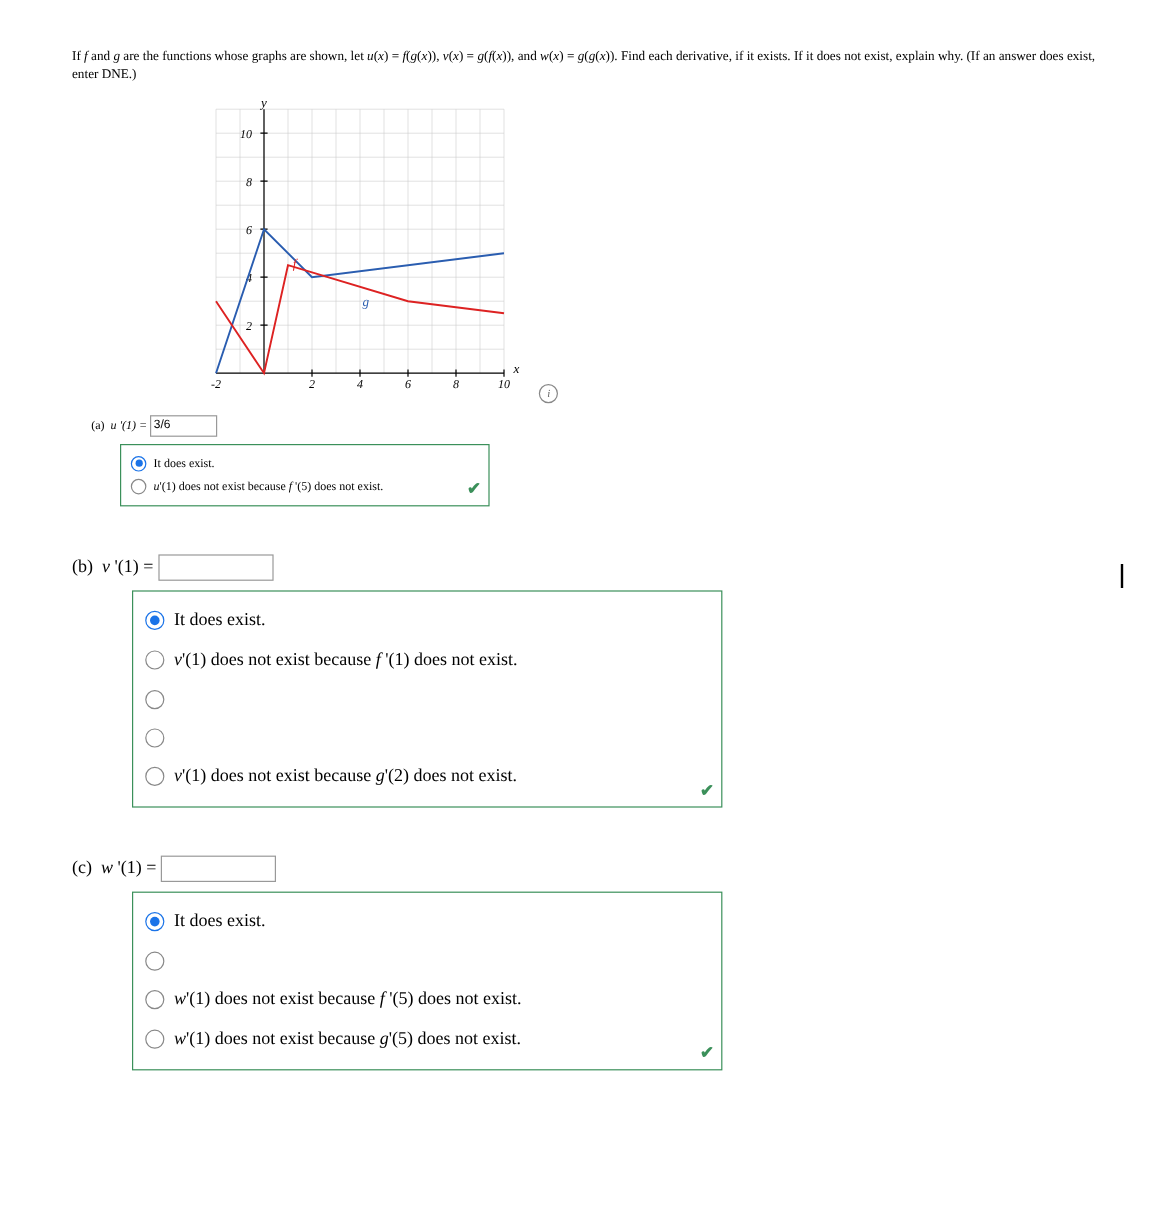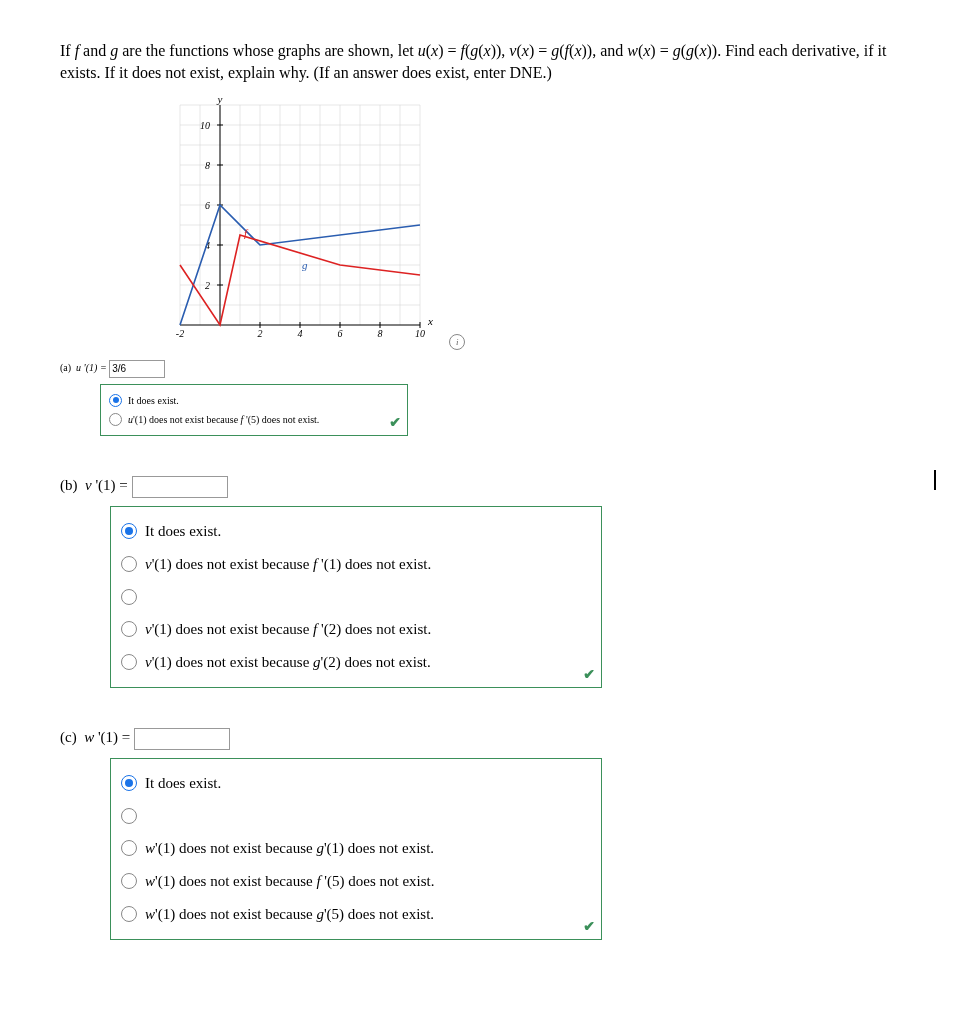--- a/index.html
+++ b/index.html
@@ -1,33 +1,33 @@
 <!DOCTYPE html>
 <html><head>
 <meta charset="utf-8">
 <style>
 body{font-family:Georgia,serif;font-size:13px;color:#000;margin:0;padding:40px 60px;width:976px;box-sizing:border-box}
-.qtext{font-size:16px;line-height:1.4;margin-bottom:10px}
+.qtext{font-size:11px;line-height:1.4;margin-bottom:10px}
 .qtext i{font-style:italic}
 .graph-wrap{margin:10px 0 10px 60px}
 .ans-input{border:1px solid #999;width:50px;height:14px;font-size:10px;padding:1px 2px;vertical-align:middle}
 .ans-input-lg{border:1px solid #999;width:90px;height:18px;font-size:13px;padding:1px 2px;vertical-align:middle}
 .choices-sm{border:1px solid #3b905a;margin:6px 0 0 40px;width:290px;font-size:10px;padding:6px 8px;position:relative}
 .choices-lg{border:1px solid #3b905a;margin:8px 0 0 50px;width:470px;font-size:15px;padding:8px 10px;position:relative}
 .choice-row{display:flex;align-items:center;padding:3px 0}
 .choice-row-lg{display:flex;align-items:center;padding:8px 0}
 .radio{width:11px;height:11px;border:1px solid #888;border-radius:50%;margin-right:6px;flex-shrink:0;display:inline-flex;align-items:center;justify-content:center}
 .radio.sel::after{content:"";width:6px;height:6px;background:#1a73e8;border-radius:50%;display:block}
 .radio.sel{border-color:#1a73e8}
 .radio-lg{width:14px;height:14px;border:1px solid #888;border-radius:50%;margin-right:8px;flex-shrink:0;display:inline-flex;align-items:center;justify-content:center}
 .radio-lg.sel::after{content:"";width:8px;height:8px;background:#1a73e8;border-radius:50%;display:block}
 .radio-lg.sel{border-color:#1a73e8}
 .check{position:absolute;right:6px;bottom:4px;color:#3b905a;font-size:14px;font-weight:bold}
 .part-hdr{font-size:15px;margin:40px 0 6px 0}
-.part-hdr-sm{font-size:10px;margin:6px 0 2px 0}
+.part-hdr-sm{font-size:10px;margin:6px 0 2px 16px}
 .info-btn{display:inline-flex;width:14px;height:14px;border:1px solid #888;border-radius:50%;align-items:center;justify-content:center;font-size:9px;font-style:italic;color:#666;vertical-align:middle;margin-left:6px}
 svg text{font-family:Georgia,serif;font-style:italic}
 .right-cursor{position:absolute;right:40px;top:470px;width:2px;height:20px;background:#000}
 </style>
 </head>
 <body>
 
 <div class="qtext">
 If <i>f</i> and <i>g</i> are the functions whose graphs are shown, let <i>u</i>(<i>x</i>) = <i>f</i>(<i>g</i>(<i>x</i>)), <i>v</i>(<i>x</i>) = <i>g</i>(<i>f</i>(<i>x</i>)), and <i>w</i>(<i>x</i>) = <i>g</i>(<i>g</i>(<i>x</i>)). Find each derivative, if it exists. If it does not exist, explain why. (If an answer does exist, enter DNE.)
 </div>
@@ -134,21 +134,20 @@
     </div>
   <div class="choice-row-lg">
       <span class="radio-lg"></span>
       <span><i>v</i>'(1) does not exist because <i>f</i> '(1) does not exist.</span>
     </div>
   <div class="choice-row-lg">
       <span class="radio-lg"></span>
     </div>
   <div class="choice-row-lg">
       <span class="radio-lg"></span>
-      <span><i>v</i>'(1) does not exist because <i>f</i> '(2) does not exist.</span>
     </div>
   <div class="choice-row-lg">
       <span class="radio-lg"></span>
       <span><i>v</i>'(1) does not exist because <i>g</i>'(2) does not exist.</span>
     </div>
   <span class="check">✔</span>
 </div>
 
 <div class="part-hdr">
   <span>(c)</span>&nbsp;&nbsp;<i>w</i> '(1) =
@@ -157,24 +156,20 @@
 <div class="choices-lg">
   <div class="choice-row-lg">
       <span class="radio-lg sel"></span>
       <span>It does exist.</span>
     </div>
   <div class="choice-row-lg">
       <span class="radio-lg"></span>
     </div>
   <div class="choice-row-lg">
       <span class="radio-lg"></span>
-      <span><i>w</i>'(1) does not exist because <i>g</i>'(1) does not exist.</span>
-    </div>
-  <div class="choice-row-lg">
-      <span class="radio-lg"></span>
       <span><i>w</i>'(1) does not exist because <i>f</i> '(5) does not exist.</span>
     </div>
   <div class="choice-row-lg">
       <span class="radio-lg"></span>
       <span><i>w</i>'(1) does not exist because <i>g</i>'(5) does not exist.</span>
     </div>
   <span class="check">✔</span>
 </div>
 
 </body></html>

